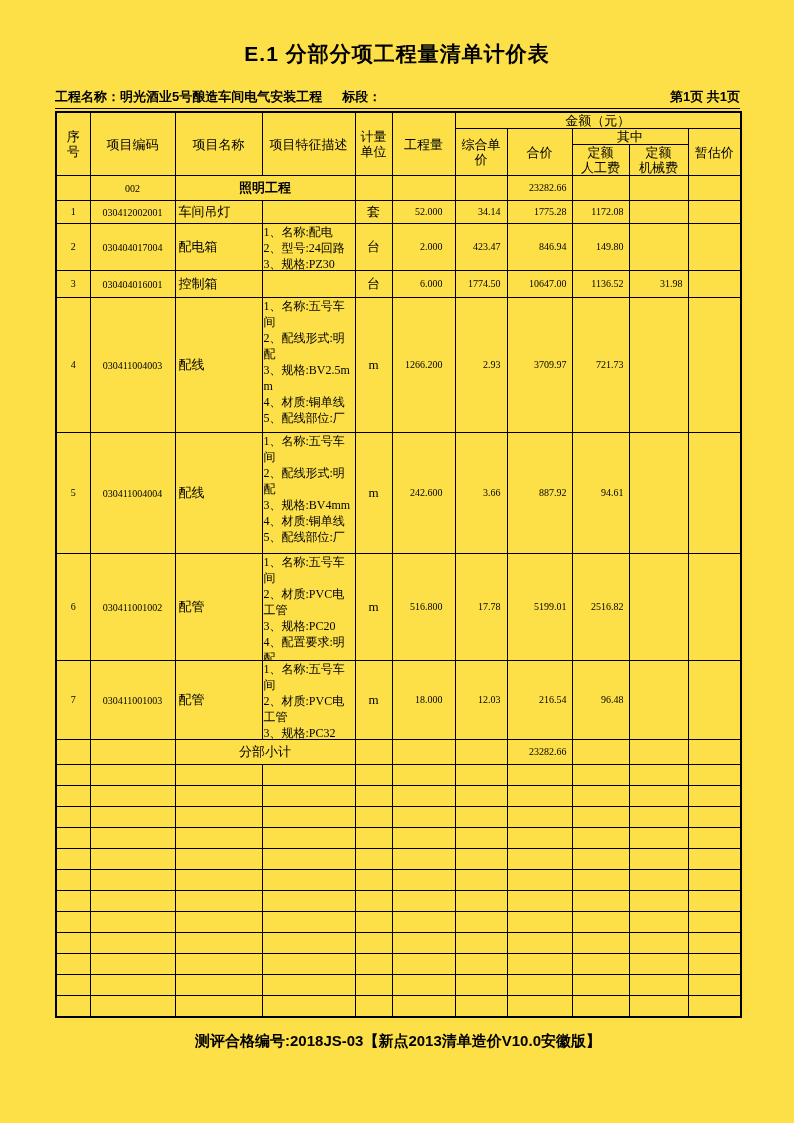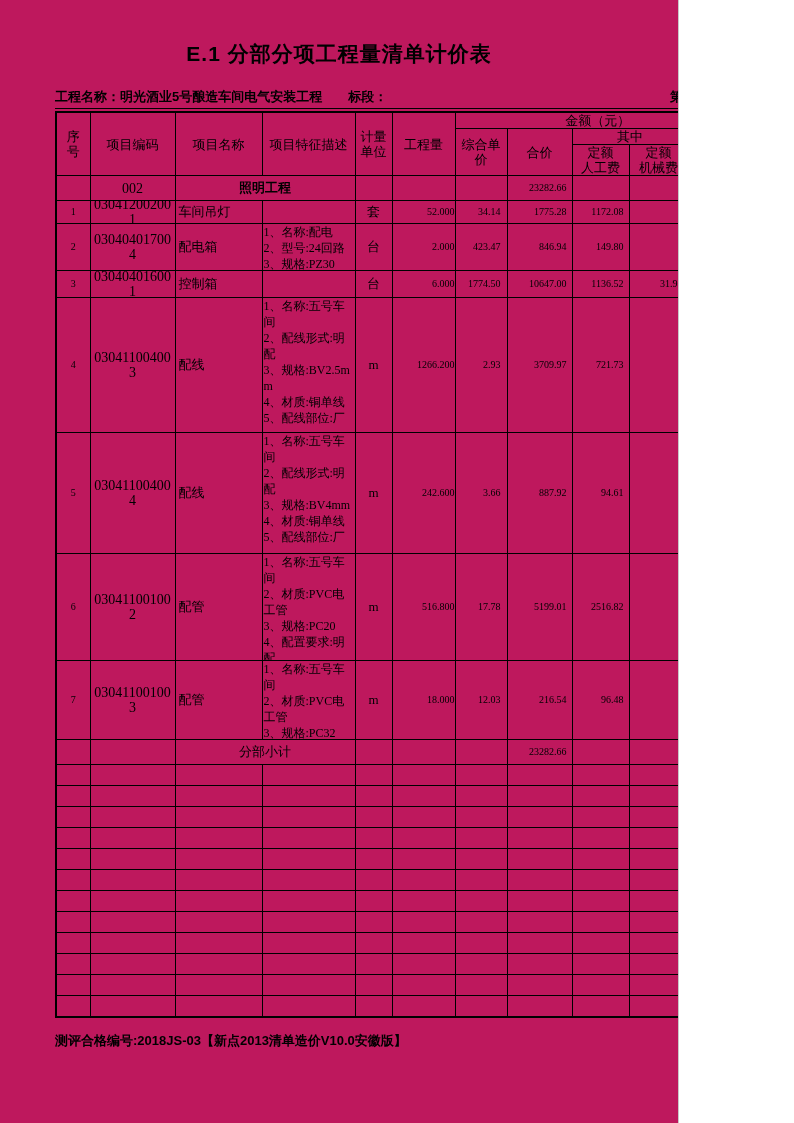--- a/index.html
+++ b/index.html
@@ -1,19 +1,19 @@
 <!DOCTYPE html>
 <html><head>
 <meta charset="utf-8">
 <style>
   html,body{margin:0;padding:0;background:#fff;}
   .page{
     position:relative;
-    width:678px;height:1123px;
-    background:#be185d;
+    width:794px;height:1123px;
+    background:#fde047;
     outline:1px solid #c8c8c8;
     font-family:"Liberation Serif","DejaVu Serif",serif;
     color:#000;
     overflow:hidden;
   }
   .doc-title{
     padding-top:40px;
     text-align:center;
     font-family:"Liberation Sans","DejaVu Sans",sans-serif;
     font-weight:bold;
@@ -24,21 +24,21 @@
     width:685px;
     margin:20px 0 0 55px;
     display:flex;
     align-items:baseline;
     font-family:"Liberation Sans","DejaVu Sans",sans-serif;
     font-weight:bold;
     font-size:13px;
     border-bottom:1px solid #000;
     padding-bottom:2px;
   }
-  .meta-section{margin-left:26px;}
+  .meta-section{margin-left:20px;}
   .meta-page{margin-left:auto;}
   table.bq{
     margin:2px 0 0 55px;
     border-collapse:collapse;
     table-layout:fixed;
     width:687px;
     border:2px solid #000;
   }
   table.bq td{
     border:1px solid #000;
@@ -62,44 +62,44 @@
     line-height:16px;
     box-sizing:border-box;
   }
   .h20{height:20px;} .h22{height:22px;} .h24{height:24px;} .h26{height:26px;font-family:Liberation Serif, serif;}
   .h46{height:46px;} .h78{height:78px;} .h106{height:106px;}
   .h120{height:120px;} .h134{height:134px;}
   .ctr{justify-content:center;text-align:center;}
   .lft{justify-content:flex-start;text-align:left;padding:0 3px;}
   .rgt{justify-content:flex-end;text-align:right;}
   .num{font-family:"Liberation Serif","DejaVu Serif",serif;font-size:10px;word-break:break-all;}
-  .code{font-family:"Liberation Serif","DejaVu Serif",serif;font-size:14px;word-break:break-all;line-height:15px;padding:0 3px;justify-content:center;text-align:center;}
+  .code{font-family:"Liberation Serif","DejaVu Serif",serif;font-size:10px;word-break:break-all;line-height:15px;padding:0 3px;justify-content:center;text-align:center;}
   .feat{
     align-items:flex-start;
     white-space:pre-line;
     font-size:12px;
     line-height:16px;
     padding:0 1px;
     word-break:break-all;
     justify-content:flex-start;
     text-align:left;
   }
-  .pq{padding:0 0 0 4px;}  
+  .pq{padding:0 12px 0 4px;}  
   .pp{padding:0 6px 0 4px;}  
   .pt{padding:0 5px 0 3px;}  
   .pl{padding:0 5px 0 17px;}  
   .pm{padding:0 5px 0 3px;}  
   .bold{font-weight:bold;}
   .footer-note{
     width:686px;
     margin:14px 4px 0 55px;
-    text-align:left;
+    text-align:center;
     font-family:"Liberation Sans","DejaVu Sans",sans-serif;
     font-weight:bold;
-    font-size:13px;
+    font-size:15px;
   }
 </style>
 </head>
 <body>
 
 <div class="page">
 
   <div class="doc-title">E.1 分部分项工程量清单计价表</div>
 
   <div class="meta-row">

